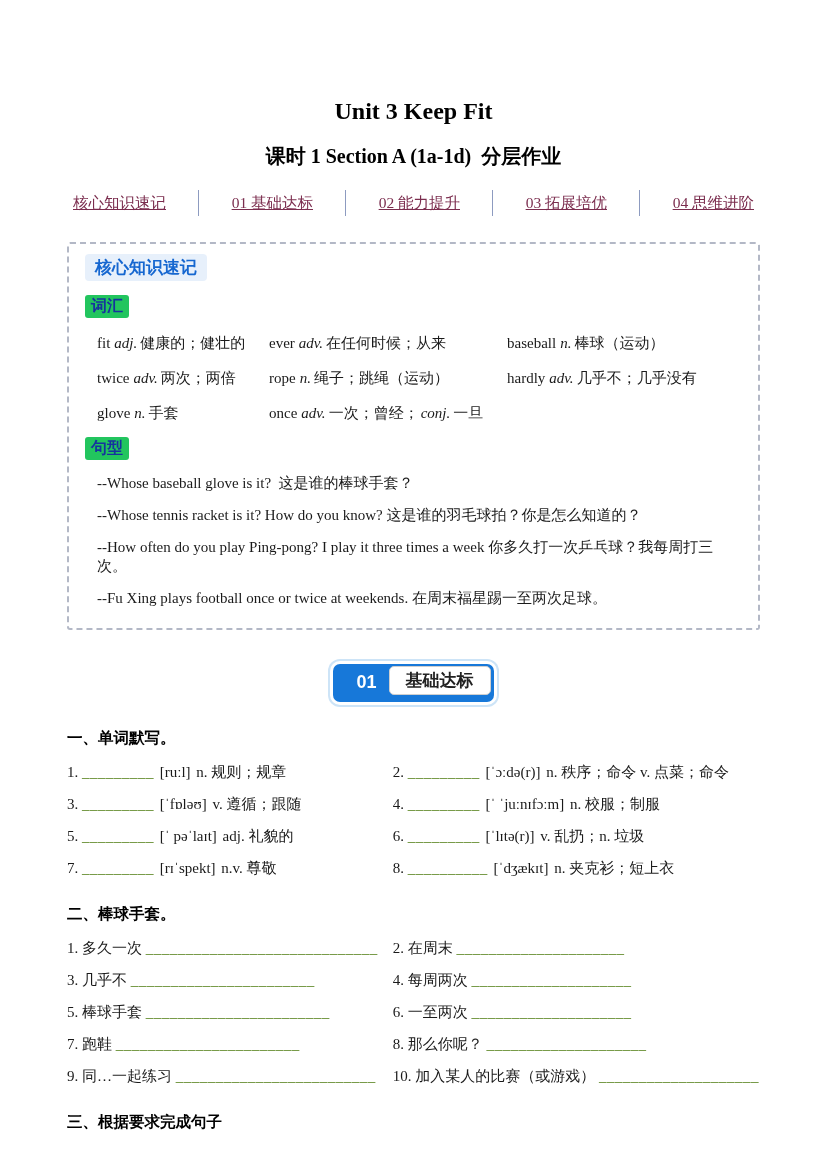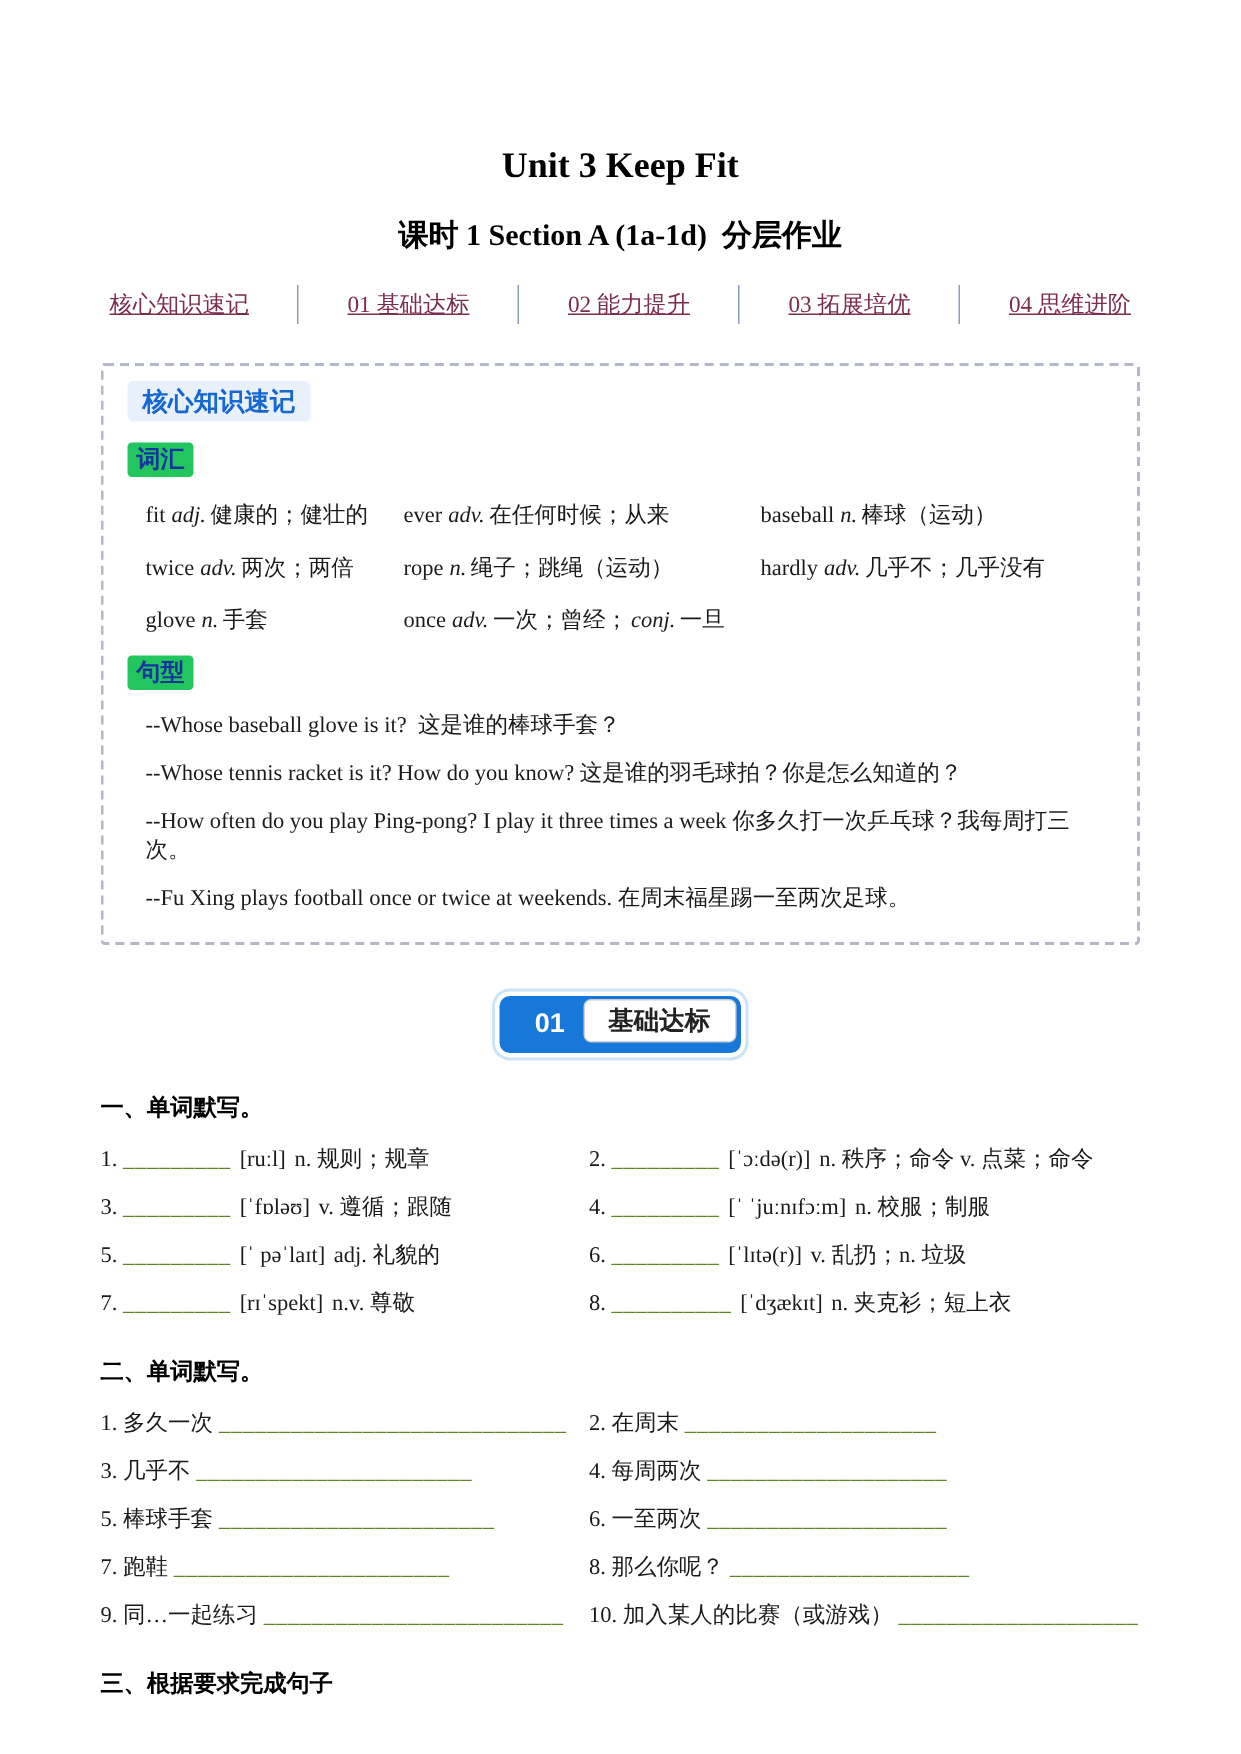--- a/index.html
+++ b/index.html
@@ -210,21 +210,21 @@
       <span>n.v. 尊敬</span>
     </div>
     <div class="witem">
       <span>8.</span>
       <span class="blank">__________</span>
       <span class="phon">[ˈdʒækɪt]</span>
       <span>n. 夹克衫；短上衣</span>
     </div>
   </div>
 
-  <div class="sec-heading">二、单词默写。</div>
+  <div class="sec-heading">二、棒球手套。</div>
   <div class="two-col">
     <div class="pitem">
       <span>1.</span>
       <span>多久一次</span>
       <span class="blank">_____________________________</span>
     </div>
     <div class="pitem">
       <span>2.</span>
       <span>在周末</span>
       <span class="blank">_____________________</span>

